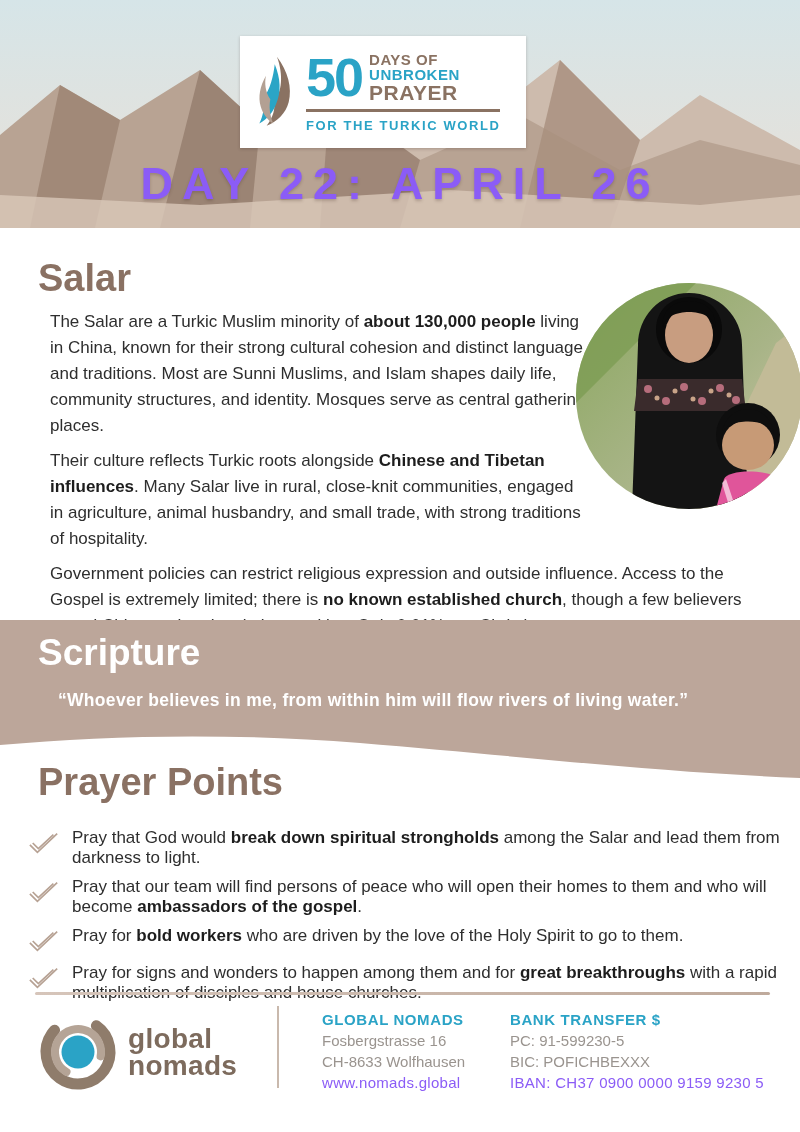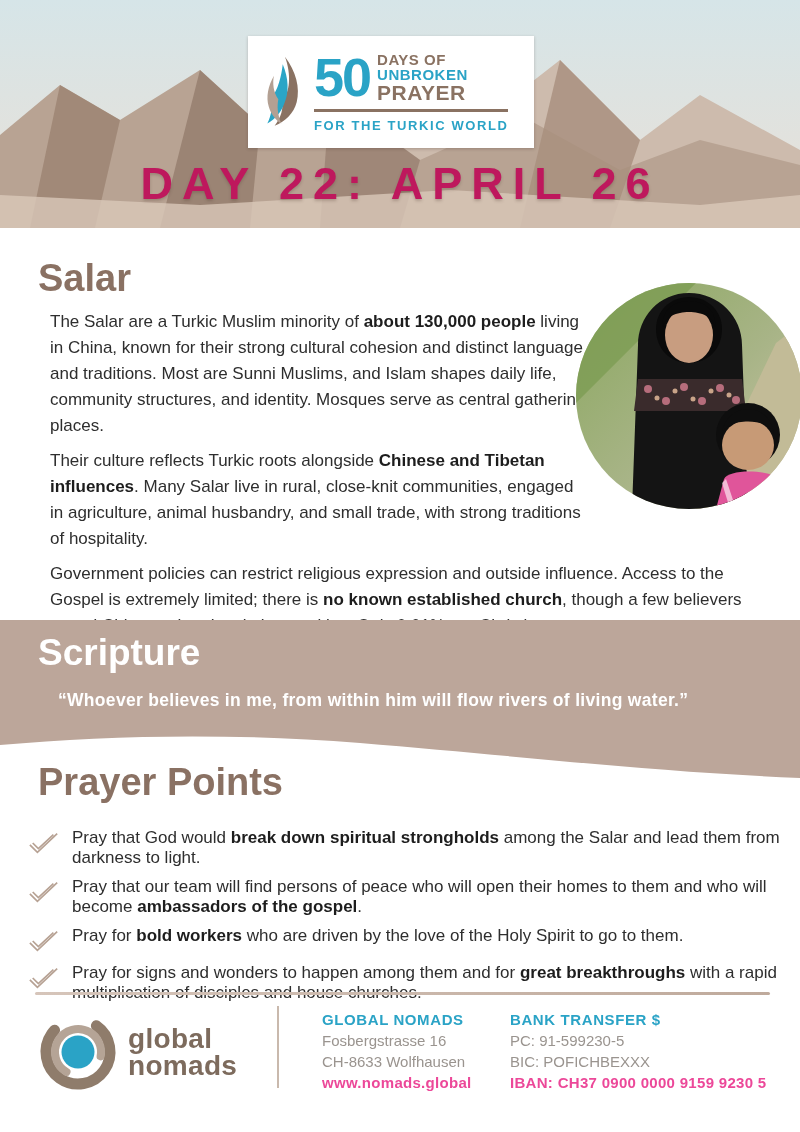--- a/index.html
+++ b/index.html
@@ -5,38 +5,38 @@
   * { margin:0; padding:0; box-sizing:border-box; }
   html,body { background:#ffffff; }
   body {
     width:800px; height:1132px; margin:0 auto; overflow:hidden; position:relative;
     font-family:"Liberation Sans","DejaVu Sans",sans-serif; color:#2e2e2e;
   }
   
   .header { position:relative; width:800px; height:228px; overflow:hidden; }
   .header svg.mountains { position:absolute; inset:0; display:block; }
   .logo-box {
-    position:absolute; left:248px; top:36px; width:286px; height:112px;
+    position:absolute; left:240px; top:36px; width:286px; height:112px;
     background:#ffffff; display:flex; align-items:center; gap:10px; padding:8px 14px 8px 12px;
     box-shadow:0 1px 3px rgba(60,40,30,.25);
   }
   .flame { width:44px; height:92px; flex:0 0 auto; }
   .logo-right { display:flex; flex-direction:column; }
   .logo-top { display:flex; align-items:center; gap:7px; }
   .logo-num { font-size:54px; font-weight:bold; color:#2aa3c6; line-height:.85; letter-spacing:-2px; }
   .logo-words { display:flex; flex-direction:column; }
   .logo-words span { font-weight:bold; line-height:1.02; letter-spacing:.5px; }
   .w-daysof { color:#8a7262; font-size:15px; }
   .w-unbroken { color:#2aa3c6; font-size:15px; }
   .w-prayer { color:#8a7262; font-size:21px; }
   .logo-divider { height:3px; background:#8a7262; margin:5px 0 6px; border:none; }
   .logo-tagline { color:#2aa3c6; font-weight:bold; font-size:13px; letter-spacing:1.6px; white-space:nowrap; }
   .day-title {
     position:absolute; left:0; right:0; top:158px; text-align:center;
-    color:#be185d; font-weight:bold; font-size:45px; letter-spacing:9px;
+    color:#8b5cf6; font-weight:bold; font-size:45px; letter-spacing:9px;
     text-shadow:0 2px 3px rgba(70,50,40,.25);
   }
   
   .salar-section { position:relative; width:800px; height:392px; padding-top:14px; background:#fff; }
   .section-title { color:#8a7163; font-weight:bold; font-size:38px; line-height:44px; margin:14px 0 9px 38px; }
   .salar-section p { font-size:17px; line-height:26px; margin:0 0 9px 50px; width:540px; }
   .salar-section p.full { width:728px; }
   .salar-section b, .prayer-list b { font-weight:bold; color:#1d1d1d; }
   .photo-circle {
     position:absolute; left:576px; top:55px; width:226px; height:226px;
@@ -65,21 +65,21 @@
   .footer-divider { position:absolute; left:35px; top:0; width:735px; height:3px;
     background:linear-gradient(to right,#d6c5ba,#bfaa9c); border-radius:2px; }
   .gn-mark { position:absolute; left:38px; top:20px; width:80px; height:80px; }
   .gn-wordmark { position:absolute; left:128px; top:34px; color:#7d6b5d; font-weight:bold;
     font-size:28px; line-height:.95; letter-spacing:.3px; }
   .v-divider { position:absolute; left:277px; top:14px; width:2px; height:82px; background:#c9b9ad; }
   .f-col { position:absolute; top:17px; font-size:15px; line-height:21px; color:#9a948f; }
   .f-contact { left:322px; }
   .f-bank { left:510px; }
   .f-heading { color:#2aa3c6; font-weight:bold; letter-spacing:.6px; }
-  .f-strong { color:#ec4899; font-weight:bold; letter-spacing:.3px; }
+  .f-strong { color:#8b5cf6; font-weight:normal; letter-spacing:.3px; }
 </style>
 </head>
 <body>
 
 <div class="header">
   <svg class="mountains" width="800" height="228" viewBox="0 0 800 228" preserveAspectRatio="none">
     <defs>
       <linearGradient id="sky" x1="0" y1="0" x2="0" y2="1">
         <stop offset="0" stop-color="#d6e5e8"></stop>
           <stop offset="1" stop-color="#e9e0d7"></stop>

